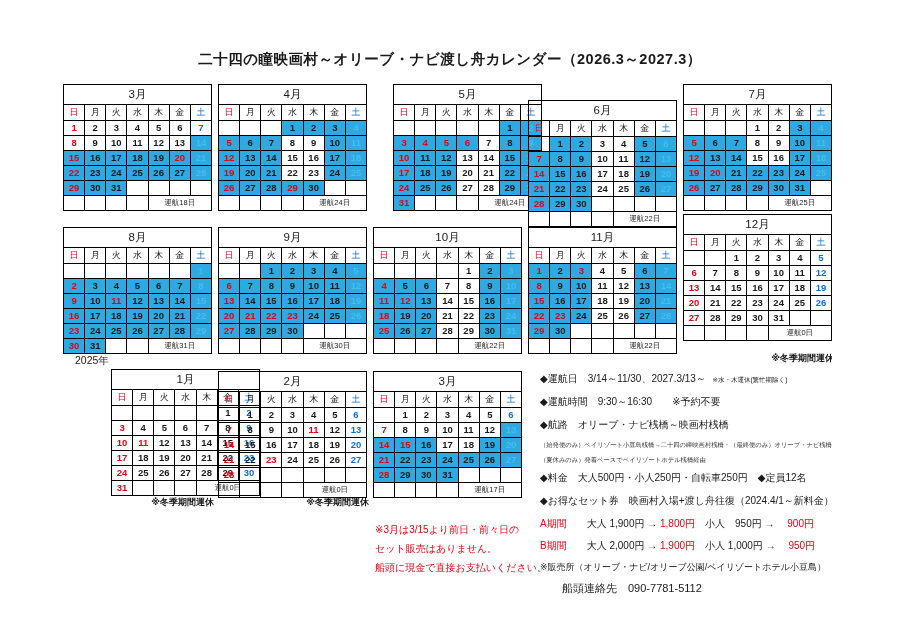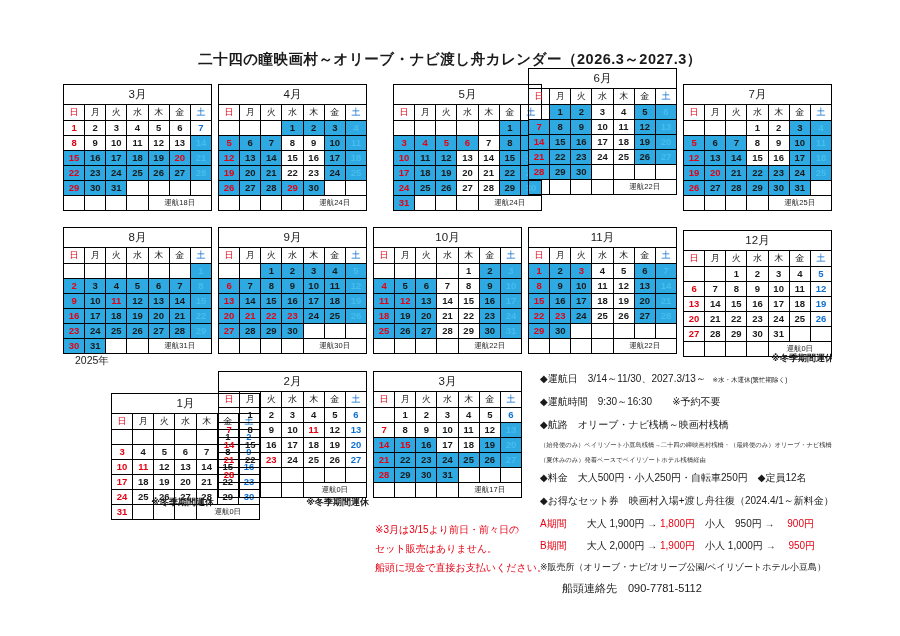--- a/index.html
+++ b/index.html
@@ -245,21 +245,21 @@
             <tr>
               <td class="dt hl red">31</td>
               <td class="dt "></td>
               <td class="dt "></td>
               <td class="dt "></td>
               <td class="ft" colspan="3">運航24日</td>
             </tr>
           </tbody>
         </table>
       </div>
-      <div class="cal" style="left: 528px; top: 68px;">
+      <div class="cal" style="left: 528px; top: 100px;">
         <table>
           <tbody>
             <tr>
               <td class="mt" colspan="7">6月</td>
             </tr>
             <tr>
               <td class="wd red">日</td>
               <td class="wd ">月</td>
               <td class="wd ">火</td>
               <td class="wd ">水</td>
@@ -665,21 +665,21 @@
             <tr>
               <td class="dt "></td>
               <td class="dt "></td>
               <td class="dt "></td>
               <td class="dt "></td>
               <td class="ft" colspan="3">運航22日</td>
             </tr>
           </tbody>
         </table>
       </div>
-      <div class="cal" style="left: 683px; top: 230px;">
+      <div class="cal" style="left: 683px; top: 214px;">
         <table>
           <tbody>
             <tr>
               <td class="mt" colspan="7">12月</td>
             </tr>
             <tr>
               <td class="wd red">日</td>
               <td class="wd ">月</td>
               <td class="wd ">火</td>
               <td class="wd ">水</td>
@@ -736,21 +736,21 @@
               <td class="dt "></td>
               <td class="dt "></td>
               <td class="dt "></td>
               <td class="dt "></td>
               <td class="ft" colspan="3">運航0日</td>
             </tr>
           </tbody>
         </table>
       </div>
       <div class="cal-note" style="left: 683px; top: 352px;">※冬季期間運休</div>
-      <div class="cal" style="left: 63px; top: 393px; padding-left: 48px;">
+      <div class="cal" style="left: 63px; top: 369px; padding-left: 48px;">
         <table>
           <tbody>
             <tr>
               <td class="mt" colspan="7">1月</td>
             </tr>
             <tr>
               <td class="wd red">日</td>
               <td class="wd ">月</td>
               <td class="wd ">火</td>
               <td class="wd ">水</td>

